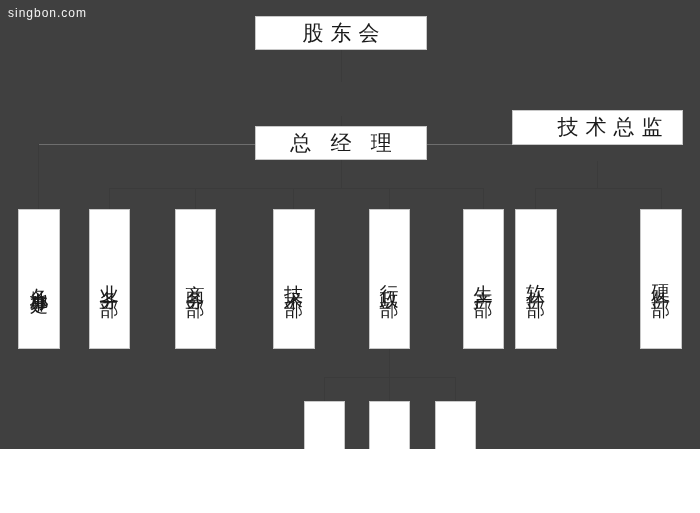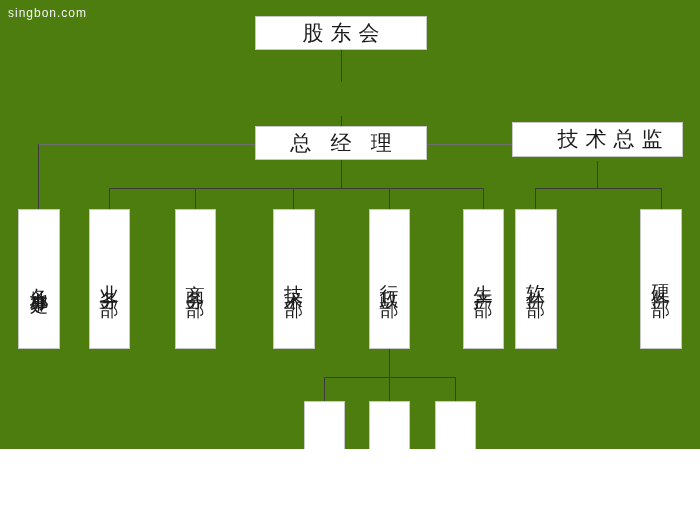--- a/index.html
+++ b/index.html
@@ -7,21 +7,21 @@
     padding: 0;
     background: #ffffff;
   }
   body {
     font-family: "Liberation Serif", "DejaVu Serif", serif;
   }
   #chart-canvas {
     position: relative;
     width: 700px;
     height: 449px;
-    background: #4d7c0f;
+    background: #404040;
     overflow: hidden;
   }
 
   
   .watermark {
     position: absolute;
     left: 8px;
     top: 6px;
     font-family: "Liberation Sans", sans-serif;
     font-size: 12px;
@@ -115,21 +115,21 @@
   <div class="conn v" style="left:455px; top:377px; height:24px;"></div>
 
   <div class="node horiz" style="left:255px; top:16px; width:172px; height:34px;">
     <span class="label">股东会</span>
   </div>
 
   <div class="node horiz" style="left:255px; top:82px; width:172px; height:34px;margin-top:44px;">
     <span class="label">总 经 理</span>
   </div>
 
-  <div class="node horiz" style="left:512px; top:122px; width:171px; height:35px;padding-left:25px;">
+  <div class="node horiz" style="left:512px; top:110px; width:171px; height:35px;padding-left:25px;">
     <span class="label">技术总监</span>
   </div>
 
   <div class="node vert tight" style="left:18px; top:209px; width:42px; height:140px;">
     <span class="label">各地办事处</span>
   </div>
 
   <div class="node vert" style="left:89px; top:209px; width:41px; height:140px;">
     <span class="label">业务部</span>
   </div>

